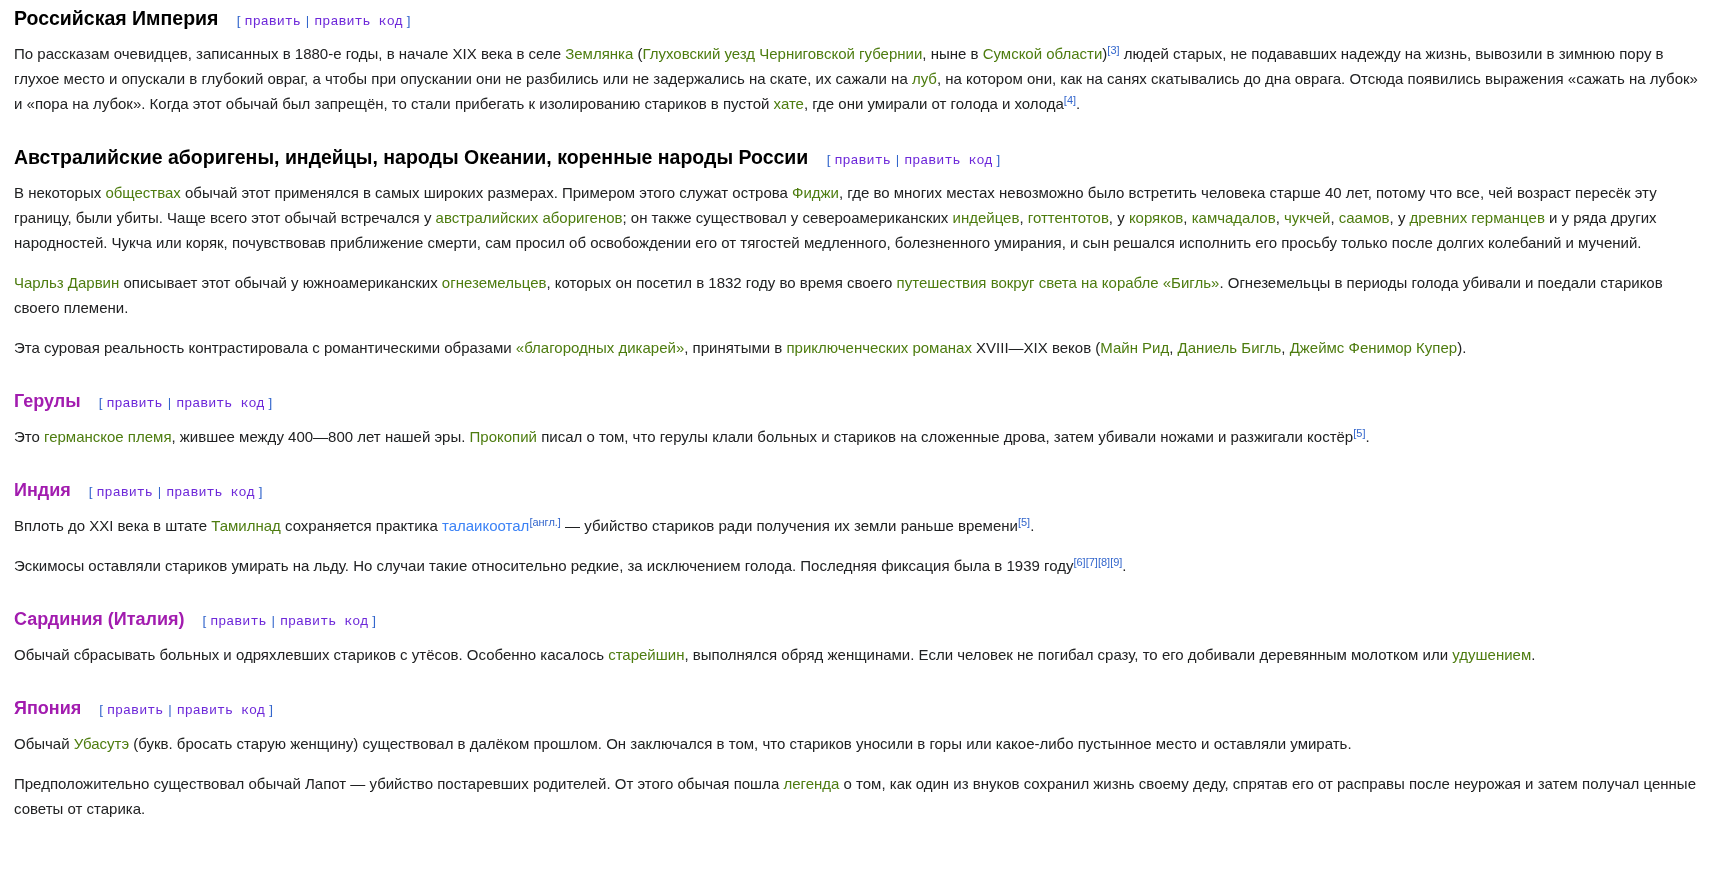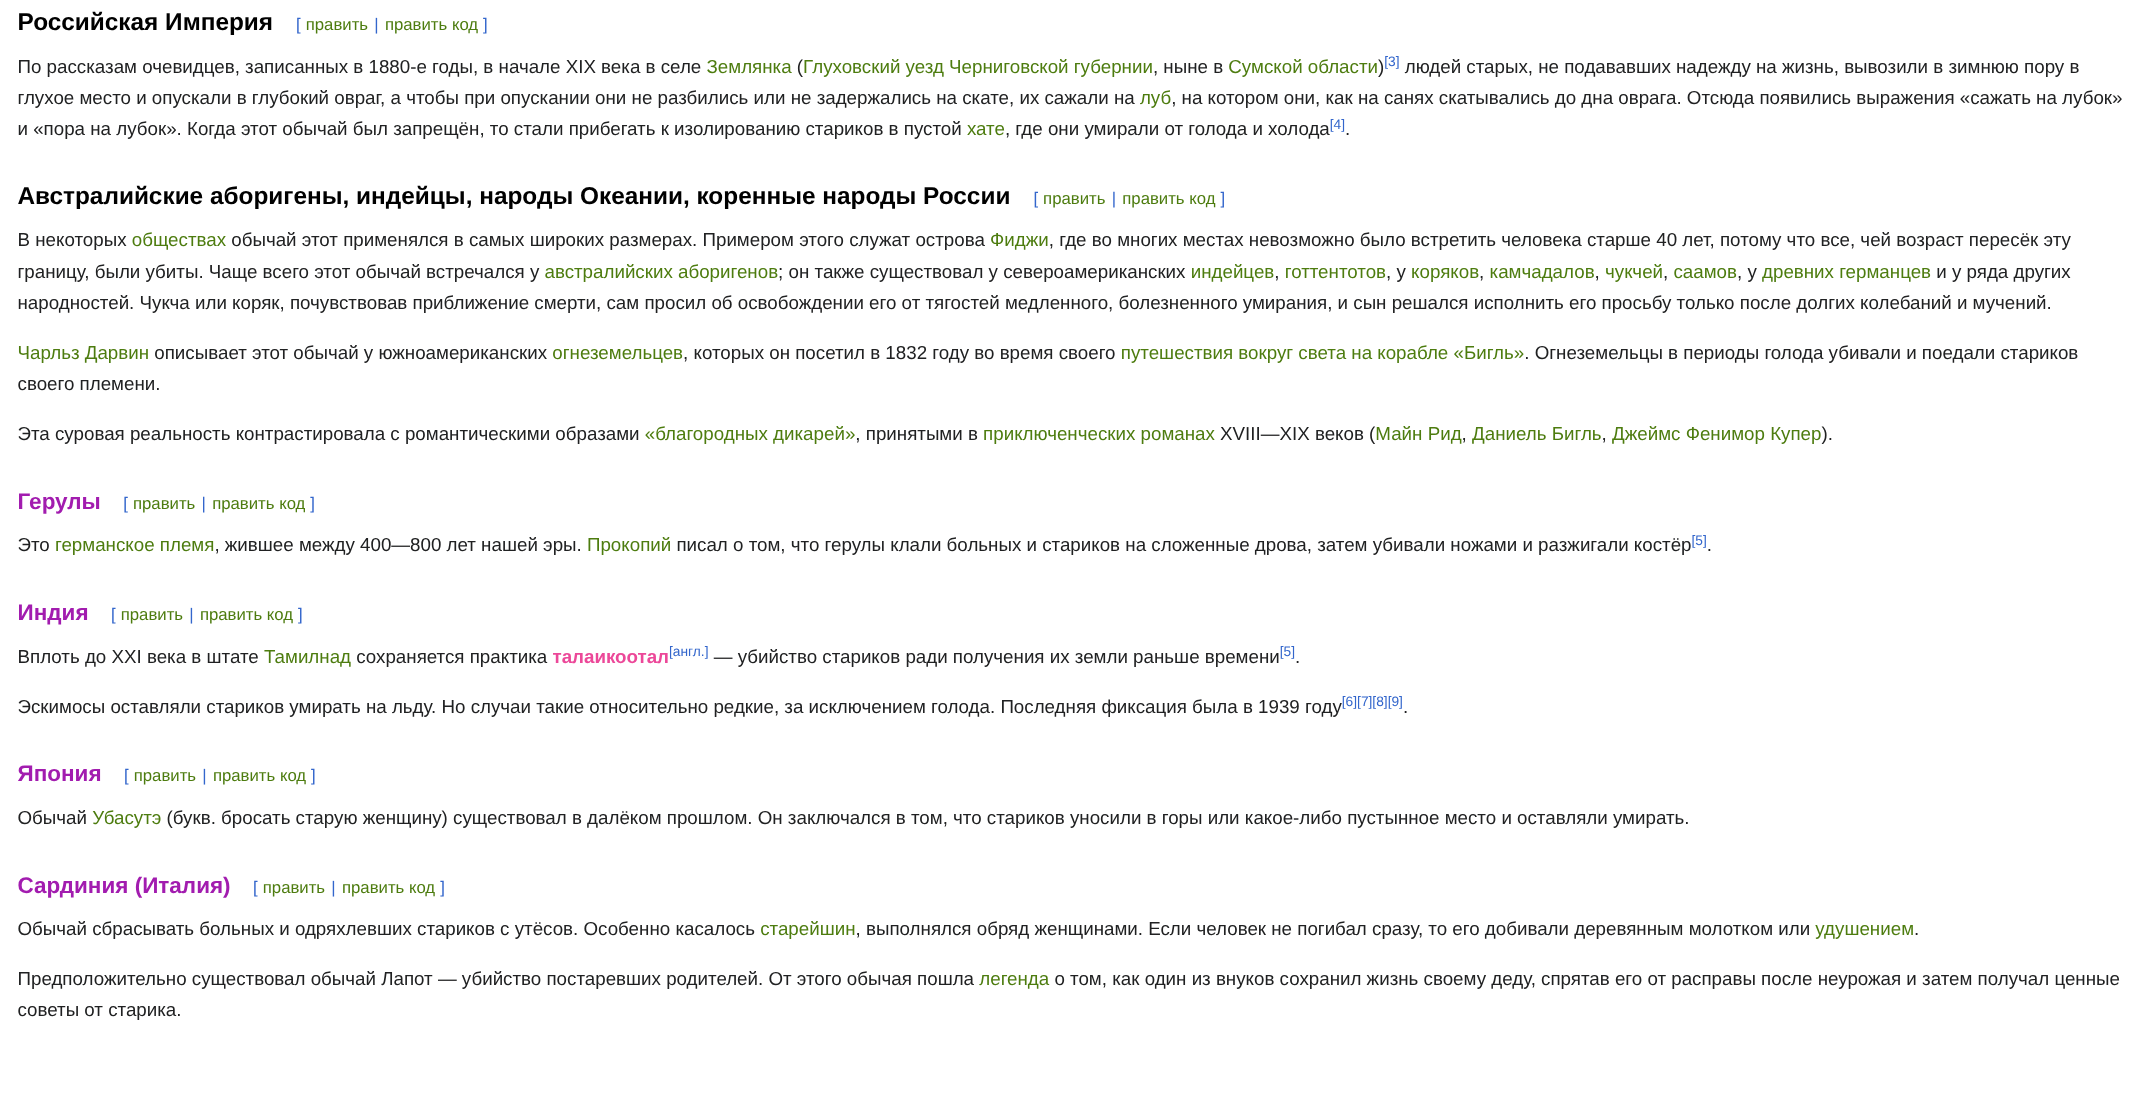--- a/index.html
+++ b/index.html
@@ -33,24 +33,24 @@
     font-size: 13.4px;
     font-weight: 400;
     line-height: 1;
     margin-left: 13px;
     color: #3366cc;
     white-space: nowrap;
   }
   .editsection .br-open  { margin-right: 4px; }
   .editsection .divider  { margin: 0 5px; }
   .editsection .br-close { margin-left: 4px; }
-  .editsection a { color: #4d7c0f; text-decoration: none; cursor: pointer; }
+  .editsection a { color: #6d28d9; text-decoration: none; cursor: pointer; font-family: Liberation Mono, monospace; }
   p.para { margin: 11px 0 15px 0; }
   a.wl { color: #4d7c0f; text-decoration: none; cursor: pointer; }
-  a.redlink { color: #ec4899; text-decoration: none; cursor: pointer; font-weight: bold; }
+  a.redlink { color: #3b82f6; text-decoration: none; cursor: pointer; }
   sup.ref {
     font-size: 11px;
     line-height: 0;
     vertical-align: baseline;
     position: relative;
     top: -0.5em;
   }
   sup.ref a { color: #3366cc; text-decoration: none; cursor: pointer; }
 </style>
 </head>
@@ -90,31 +90,31 @@
     </h2>
   <p class="para"><span>Вплоть до XXI века в штате </span><a class="wl">Тамилнад</a><span> сохраняется практика </span><a class="redlink">талаикоотал</a><sup class="ref"><a>[англ.]</a></sup><span> — убийство стариков ради получения их земли раньше времени</span><sup class="ref"><a>[5]</a></sup><span>.</span></p>
     </section>
 
   <section>
   <p class="para"><span>Эскимосы оставляли стариков умирать на льду. Но случаи такие относительно редкие, за исключением голода. Последняя фиксация была в 1939 году</span><sup class="ref"><a>[6]</a></sup><sup class="ref"><a>[7]</a></sup><sup class="ref"><a>[8]</a></sup><sup class="ref"><a>[9]</a></sup><span>.</span></p>
     </section>
 
   <section>
     <h2 class="heading lvl3">
+      <span class="heading-text heading-link">Сардиния (Италия)</span>
+      <span class="editsection"><span class="br-open">[</span><a>править</a><span class="divider">|</span><a>править код</a><span class="br-close">]</span></span>
+    </h2>
+  <p class="para"><span>Обычай сбрасывать больных и одряхлевших стариков с утёсов. Особенно касалось </span><a class="wl">старейшин</a><span>, выполнялся обряд женщинами. Если человек не погибал сразу, то его добивали деревянным молотком или </span><a class="wl">удушением</a><span>.</span></p>
+    </section>
+
+  <section>
+    <h2 class="heading lvl3">
       <span class="heading-text heading-link">Япония</span>
       <span class="editsection"><span class="br-open">[</span><a>править</a><span class="divider">|</span><a>править код</a><span class="br-close">]</span></span>
     </h2>
   <p class="para"><span>Обычай </span><a class="wl">Убасутэ</a><span> (букв. бросать старую женщину) существовал в далёком прошлом. Он заключался в том, что стариков уносили в горы или какое-либо пустынное место и оставляли умирать.</span></p>
-    </section>
-
-  <section>
-    <h2 class="heading lvl3">
-      <span class="heading-text heading-link">Сардиния (Италия)</span>
-      <span class="editsection"><span class="br-open">[</span><a>править</a><span class="divider">|</span><a>править код</a><span class="br-close">]</span></span>
-    </h2>
-  <p class="para"><span>Обычай сбрасывать больных и одряхлевших стариков с утёсов. Особенно касалось </span><a class="wl">старейшин</a><span>, выполнялся обряд женщинами. Если человек не погибал сразу, то его добивали деревянным молотком или </span><a class="wl">удушением</a><span>.</span></p>
     </section>
 
   <section>
   <p class="para"><span>Предположительно существовал обычай Лапот — убийство постаревших родителей. От этого обычая пошла </span><a class="wl">легенда</a><span> о том, как один из внуков сохранил жизнь своему деду, спрятав его от расправы после неурожая и затем получал ценные советы от старика.</span></p>
     </section>
 
 </div>
 
 </body></html>

